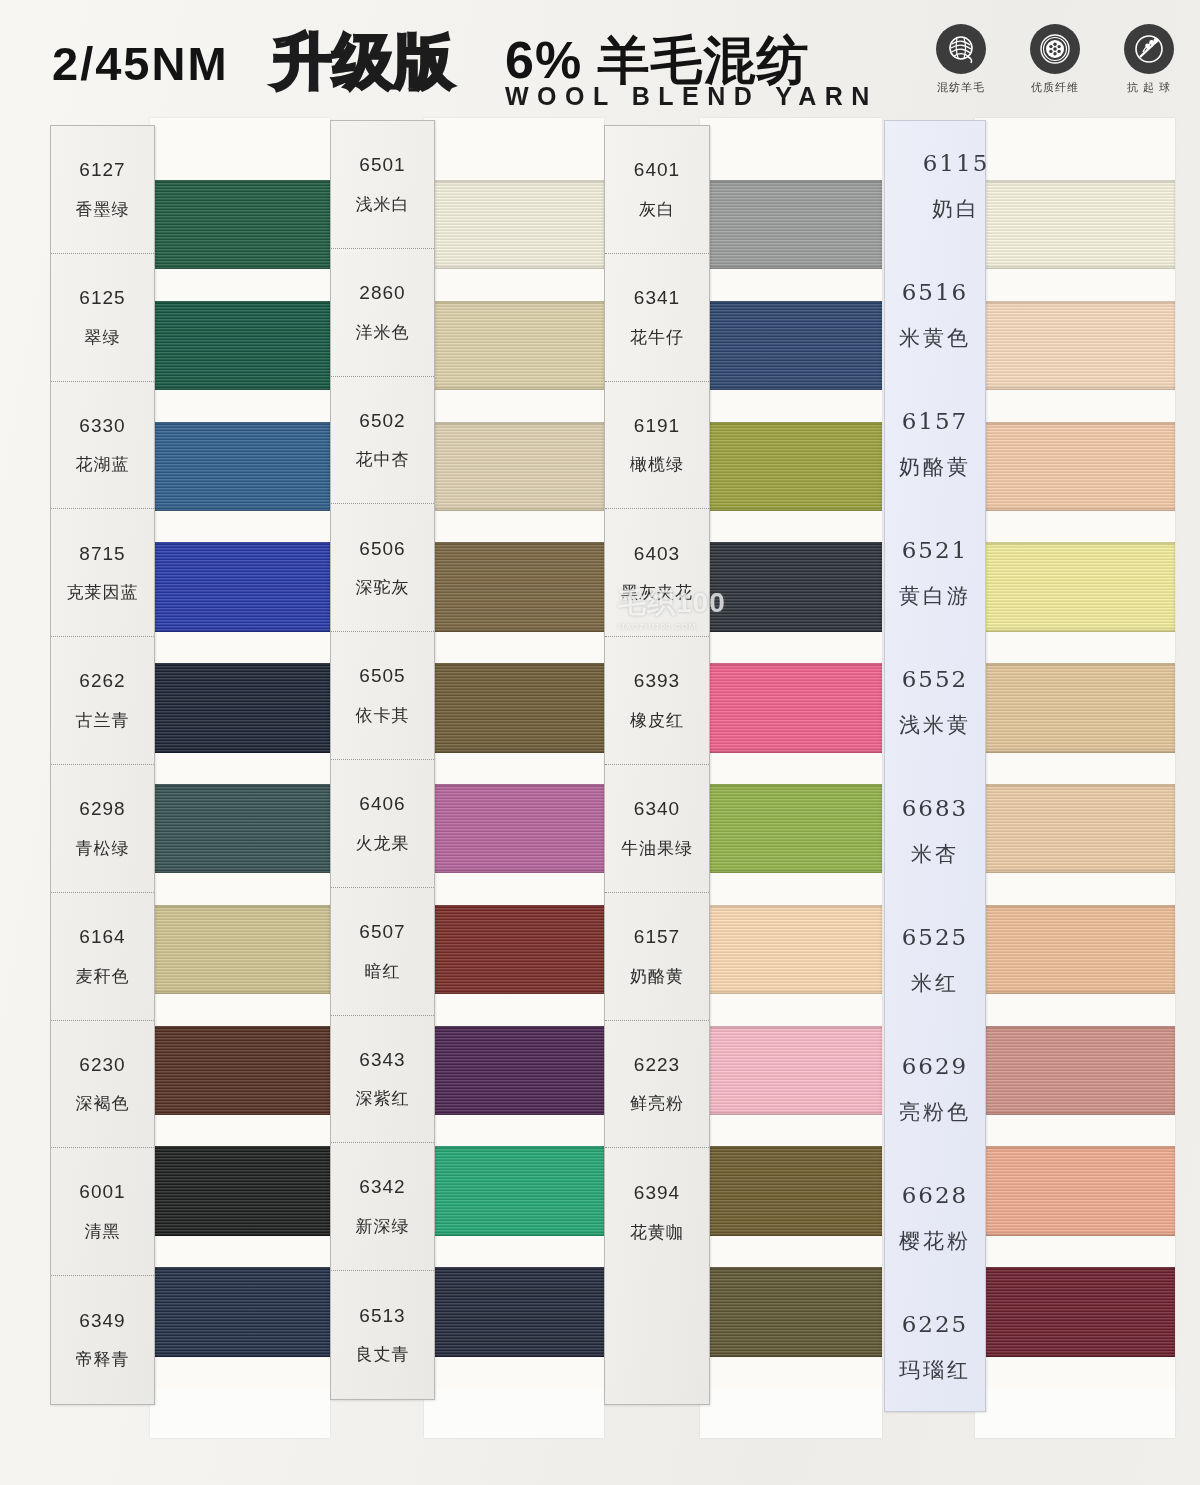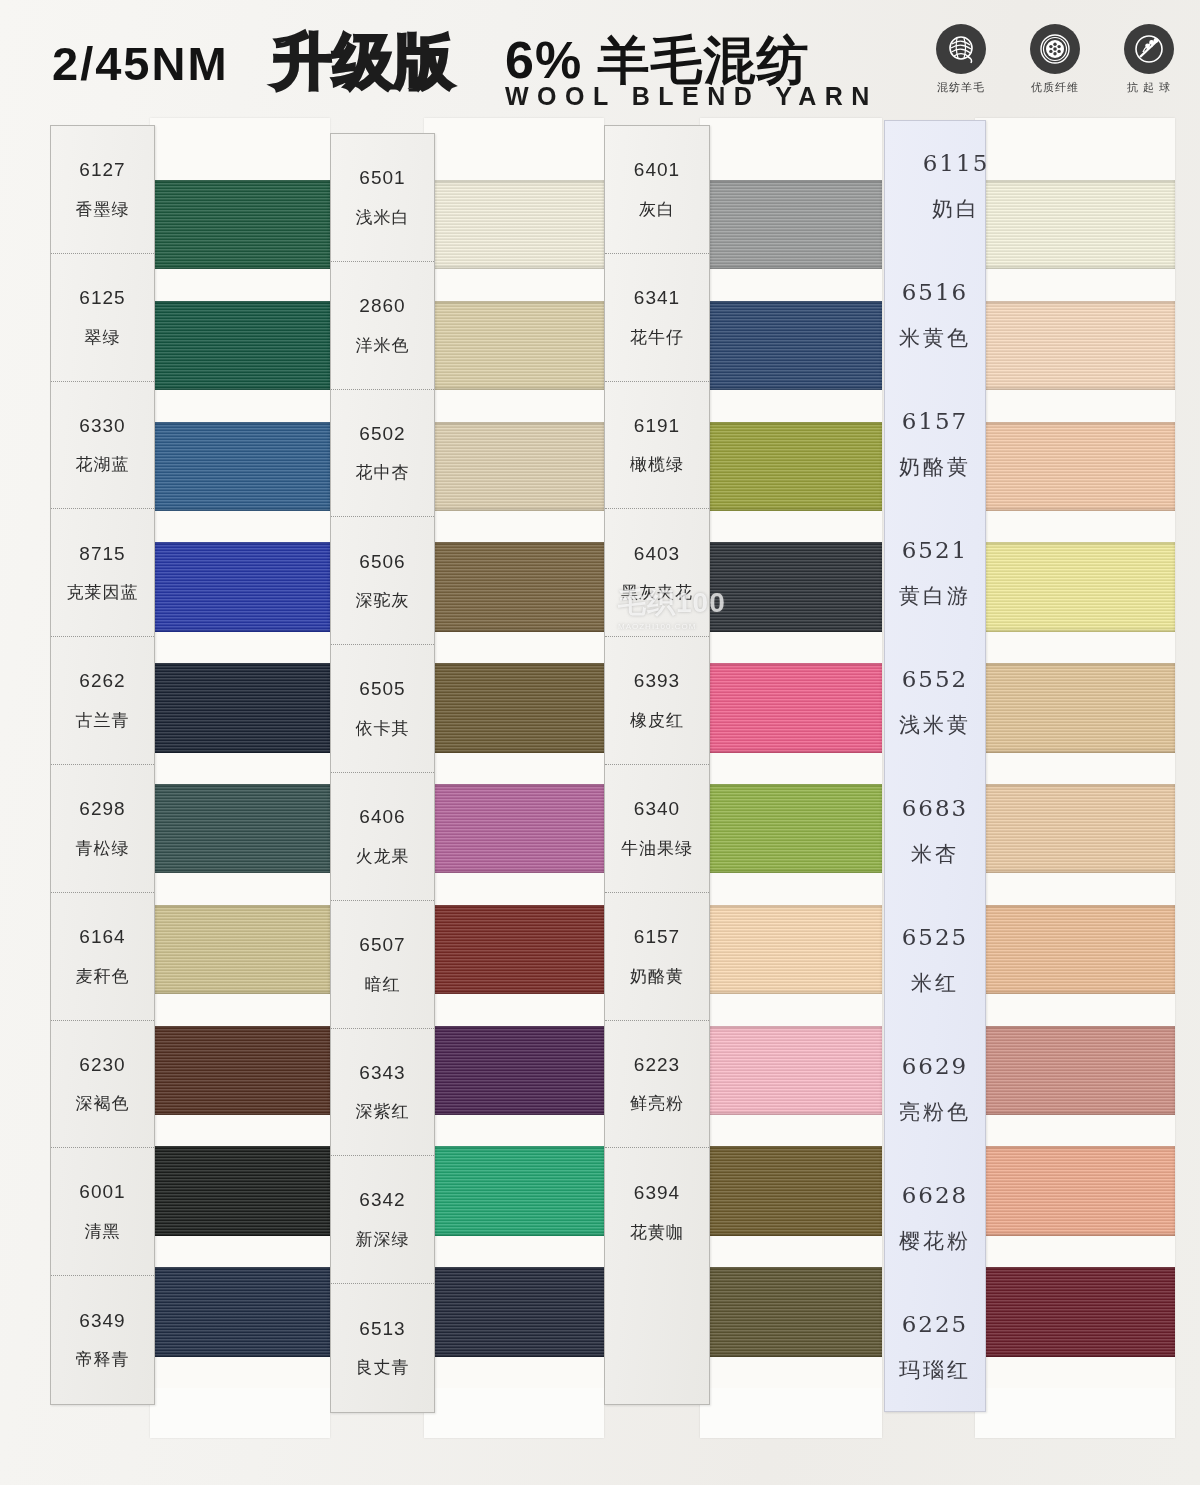--- a/index.html
+++ b/index.html
@@ -258,21 +258,21 @@
         <div class="gap" style="height: 31.408px;"></div>
         <div class="swatch" title="6507 暗红" style="height: 89.392px; background-color: rgb(122, 43, 38);"></div>
         <div class="gap" style="height: 31.408px;"></div>
         <div class="swatch" title="6343 深紫红" style="height: 89.392px; background-color: rgb(74, 36, 80);"></div>
         <div class="gap" style="height: 31.408px;"></div>
         <div class="swatch" title="6342 新深绿" style="height: 89.392px; background-color: rgb(35, 166, 114);"></div>
         <div class="gap" style="height: 31.408px;"></div>
         <div class="swatch" title="6513 良丈青" style="height: 89.392px; background-color: rgb(35, 41, 58);"></div>
         <div class="gap" style="height: 31.408px;"></div>
       </div>
-      <div class="col lblcol" style="left: 330px; top: 15px; width: 103px; height: 1278px;">
+      <div class="col lblcol" style="left: 330px; top: 2px; width: 103px; height: 1278px;">
         <div class="lblcell" style="height: 127.8px;">
           <div class="code">6501</div>
           <div class="cname">浅米白</div>
         </div>
         <div class="lblcell" style="height: 127.8px;">
           <div class="code">2860</div>
           <div class="cname">洋米色</div>
         </div>
         <div class="lblcell" style="height: 127.8px;">
           <div class="code">6502</div>

